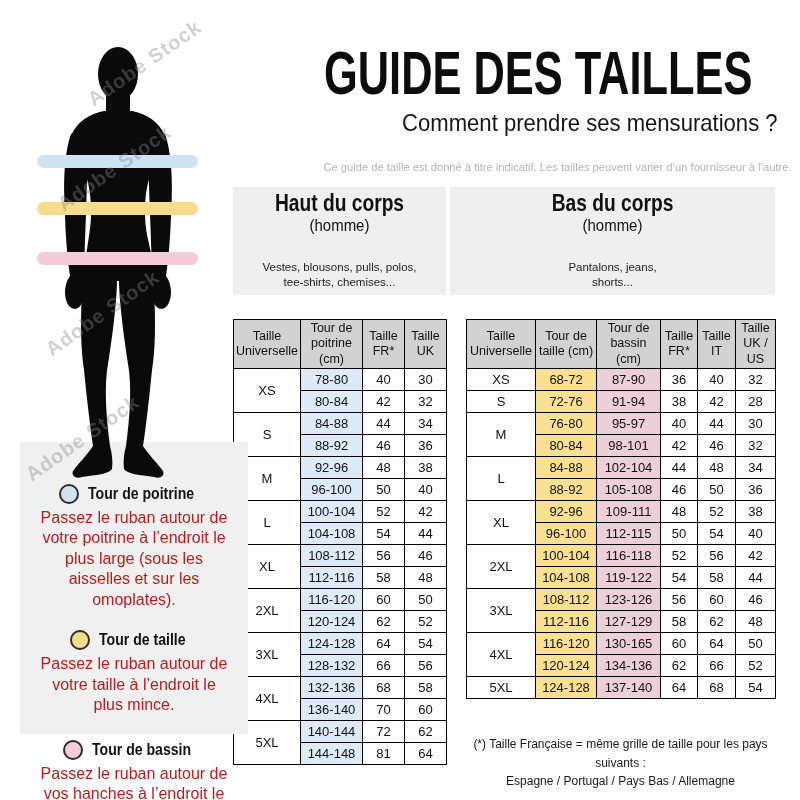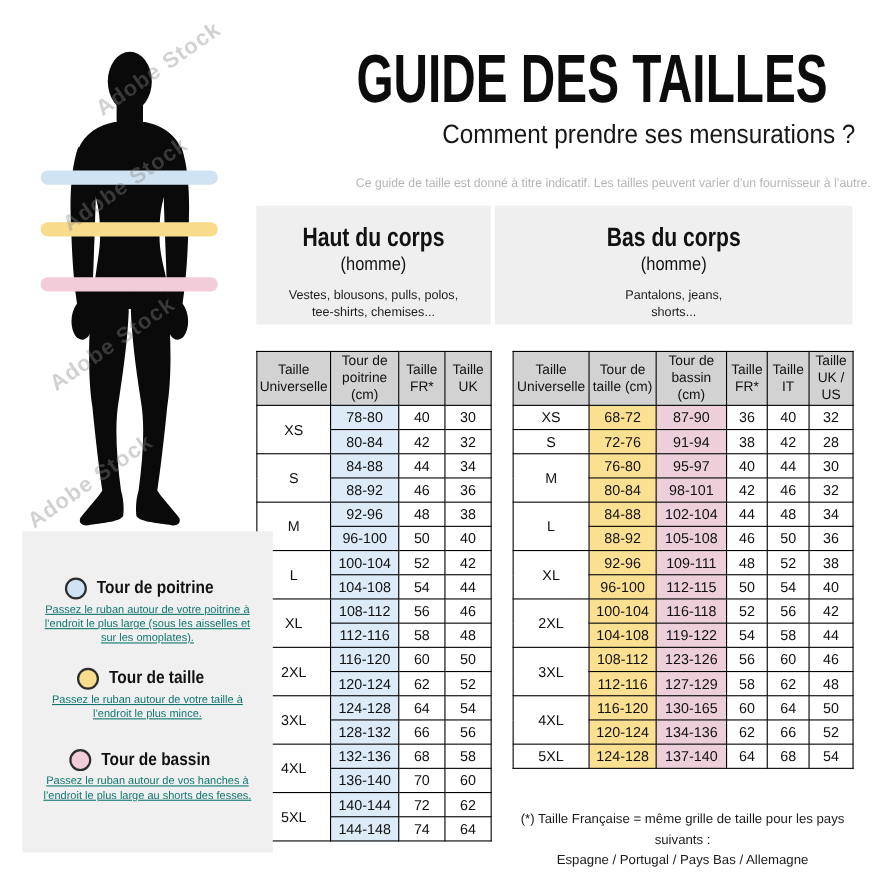--- a/index.html
+++ b/index.html
@@ -1,21 +1,21 @@
 <!DOCTYPE html>
 <html style="--band-chest: #cfe3f2; --band-waist: #f8dc8c; --band-hips: #f2ccd8; --cell-chest: #dcebf7; --cell-waist: #fce091; --cell-hips: #eccfd9; --header-gray: #d2d2d2; --panel-gray: #f0f0f0; --box-gray: #efefef;"><head>
 <meta charset="utf-8">
 <style>
   html,body{margin:0;padding:0;background:#fff;}
   .page{position:relative;width:800px;height:800px;background:#fff;overflow:hidden;
         font-family:"Liberation Sans","DejaVu Sans",sans-serif;color:#111;}
 
   
   .figure-area{position:absolute;left:20px;top:10px;width:210px;height:745px;}
-  .legend-panel{position:absolute;left:0;top:473px;width:228px;height:292px;
+  .legend-panel{position:absolute;left:0;top:432px;width:228px;height:292px;
                 background:var(--panel-gray,#f0f0f0);z-index:1;}
   .silhouette{position:absolute;left:0;top:8px;width:210px;height:462px;z-index:2;}
   .band{position:absolute;left:17px;width:161px;height:13px;border-radius:7px;z-index:3;}
   .band-chest{top:145px;background:var(--band-chest,#cfe3f2);}
   .band-waist{top:192px;background:var(--band-waist,#f8dc8c);}
   .band-hips {top:242px;background:var(--band-hips,#f2ccd8);}
   .wm{position:absolute;z-index:4;color:rgba(135,135,135,0.38);font-size:20px;font-weight:600;
       letter-spacing:1px;transform:rotate(-35deg);transform-origin:left center;white-space:nowrap;
       pointer-events:none;}
   .wm1{left:40px;top:185px;} .wm2{left:28px;top:330px;} .wm3{left:70px;top:80px;} .wm4{left:8px;top:455px;}
@@ -24,41 +24,41 @@
   .legend-item.first{padding-top:42px;}
   .legend-item.mid{margin-top:20px;}
   .legend-item.last{margin-top:24px;}
   .legend-title-row{display:flex;align-items:center;justify-content:center;gap:9px;}
   .legend-circle{width:16px;height:16px;border-radius:50%;border:2px solid #2d2d2d;flex:0 0 auto;}
   .circle-chest{background:var(--band-chest,#cfe3f2);}
   .circle-waist{background:var(--band-waist,#f8dc8c);}
   .circle-hips {background:var(--band-hips,#f2ccd8);}
   .legend-title{display:inline-block;font-size:16px;font-weight:bold;transform:scaleX(.88);
                 transform-origin:left center;white-space:nowrap;}
-  .legend-desc{font-size:10px;line-height:1.28;margin:4px auto 0;max-width:196px;color:#0f766e;text-decoration:underline;}
+  .legend-desc{font-size:16px;line-height:1.28;margin:4px auto 0;max-width:196px;color:#b91c1c;}
 
   
   .header{position:absolute;left:240px;top:40px;width:560px;text-align:right;}
   .title{margin:0;font-size:62px;line-height:1.05;font-weight:bold;letter-spacing:0px;
          transform:scaleX(.70);transform-origin:center;white-space:nowrap;color:#0c0c0c;}
   .subtitle{margin-top:4px;font-size:24px;color:#161616;transform:scaleX(.92);transform-origin:center;
             white-space:nowrap;}
   .notice{margin-top:24px;font-size:11.5px;color:#b5b5b5;white-space:nowrap;transform:scaleX(.97);
           transform-origin:center;}
 
   
   .table-col{position:absolute;top:187px;}
   .upper-col{left:233px;width:213px;}
   .lower-col{left:450px;width:325px;}
   .col-header-box{background:var(--box-gray,#efefef);height:108px;box-sizing:border-box;
-                  padding-top:18px;text-align:center;}
+                  padding-top:4px;text-align:center;}
   .box-title{font-size:24px;font-weight:bold;line-height:1;transform:scaleX(.80);
              transform-origin:center;white-space:nowrap;}
   .box-subtitle{font-size:17px;margin-top:1px;transform:scaleX(.88);transform-origin:center;}
-  .box-desc{font-size:11.5px;margin:12px auto 0;line-height:1.32;color:#1c1c1c;}
+  .box-desc{font-size:11.5px;margin:24px auto 0;line-height:1.32;color:#1c1c1c;}
   .upper-col .box-desc{max-width:172px;}
   .lower-col .box-desc{max-width:112px;}
 
   table.size-table{border-collapse:collapse;table-layout:fixed;margin-top:24px;
                    font-family:"Liberation Sans","DejaVu Sans",sans-serif;}
   .upper-col table.size-table{width:213px;}
   .lower-col table.size-table{width:309px;margin-left:16px;}
   table.size-table th, table.size-table td{border:1px solid #000;text-align:center;
                    vertical-align:middle;padding:0 1px;}
   table.size-table{border:1.5px solid #000;}
@@ -255,21 +255,21 @@
               <td>60</td>
             </tr>
             <tr>
               <td rowspan="2">5XL</td>
               <td class="c-chest">140-144</td>
               <td>72</td>
               <td>62</td>
             </tr>
             <tr>
               <td class="c-chest">144-148</td>
-              <td>74</td>
+              <td>81</td>
               <td>64</td>
             </tr>
           </tbody>
         </table>
       </div>
   </div>
 
   <div class="table-col lower-col">
     <div class="col-header-box">
       <div class="box-title">Bas du corps</div>

